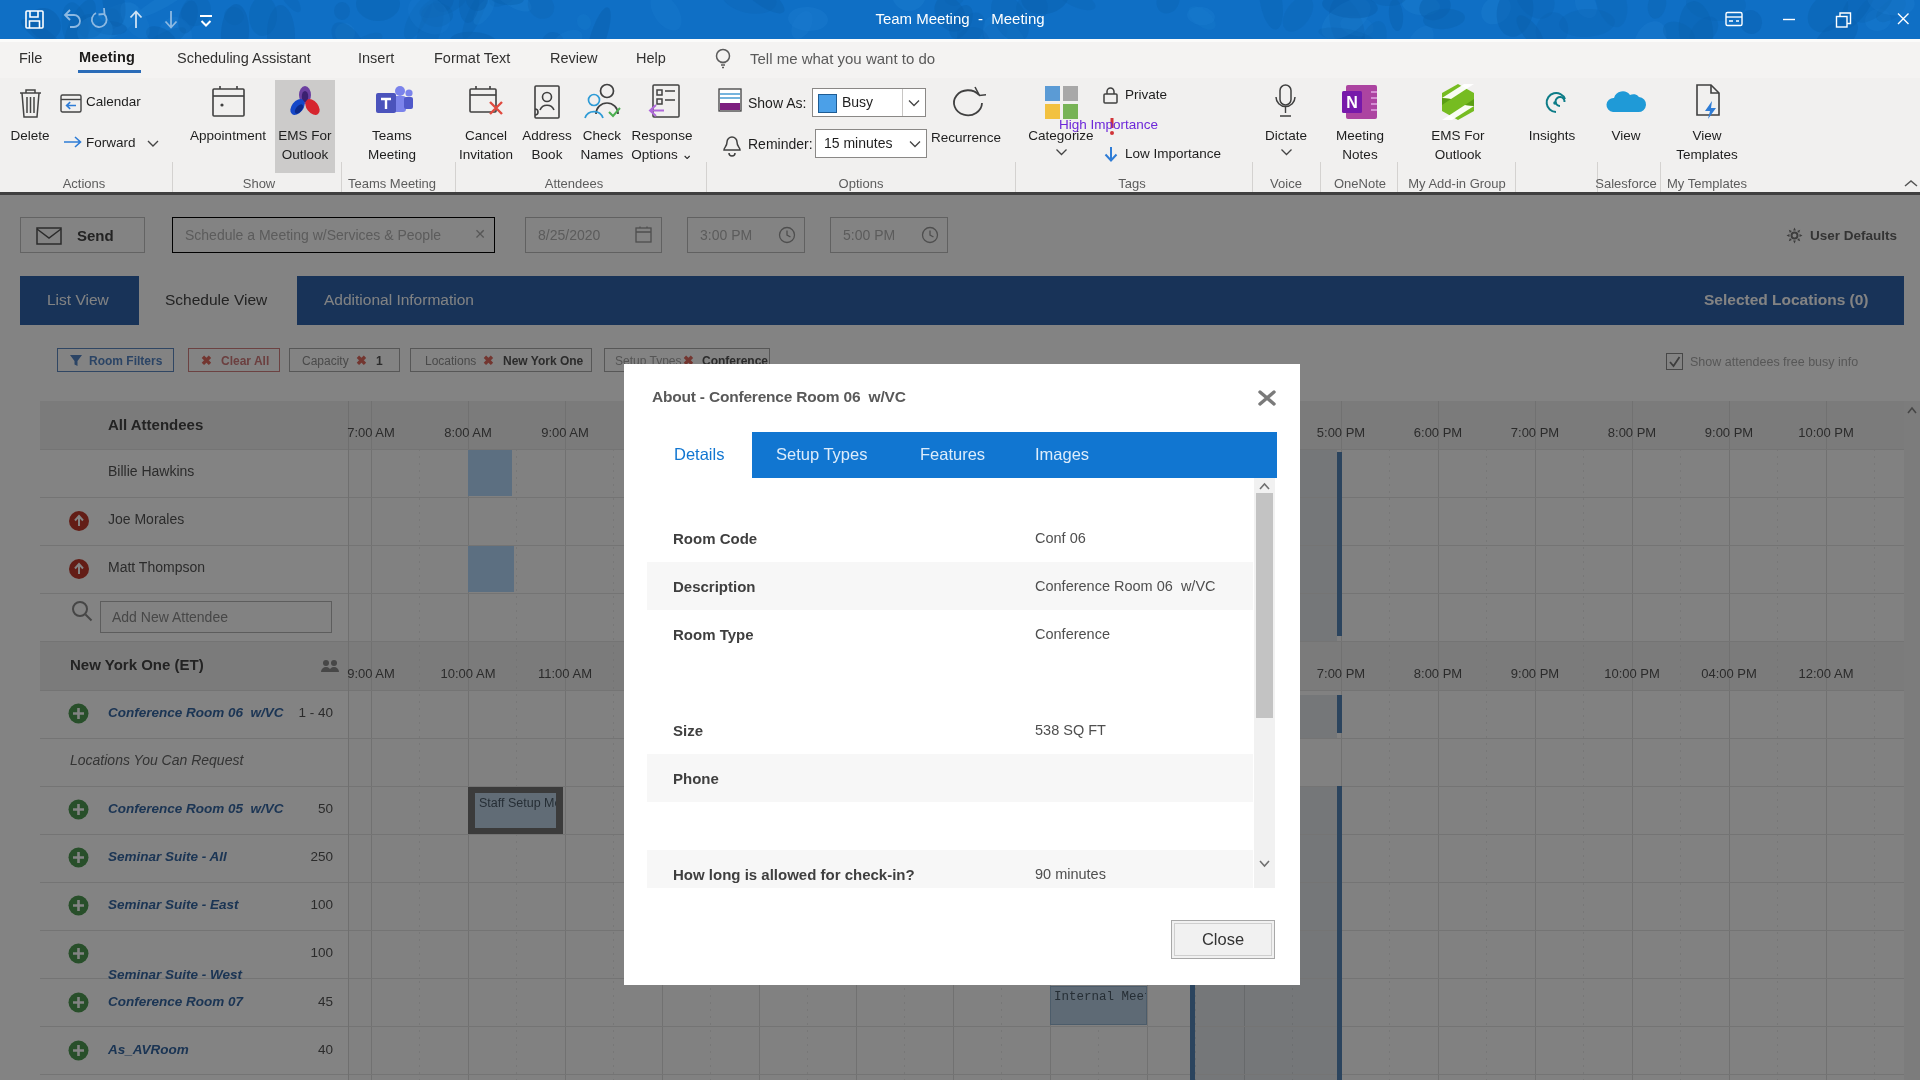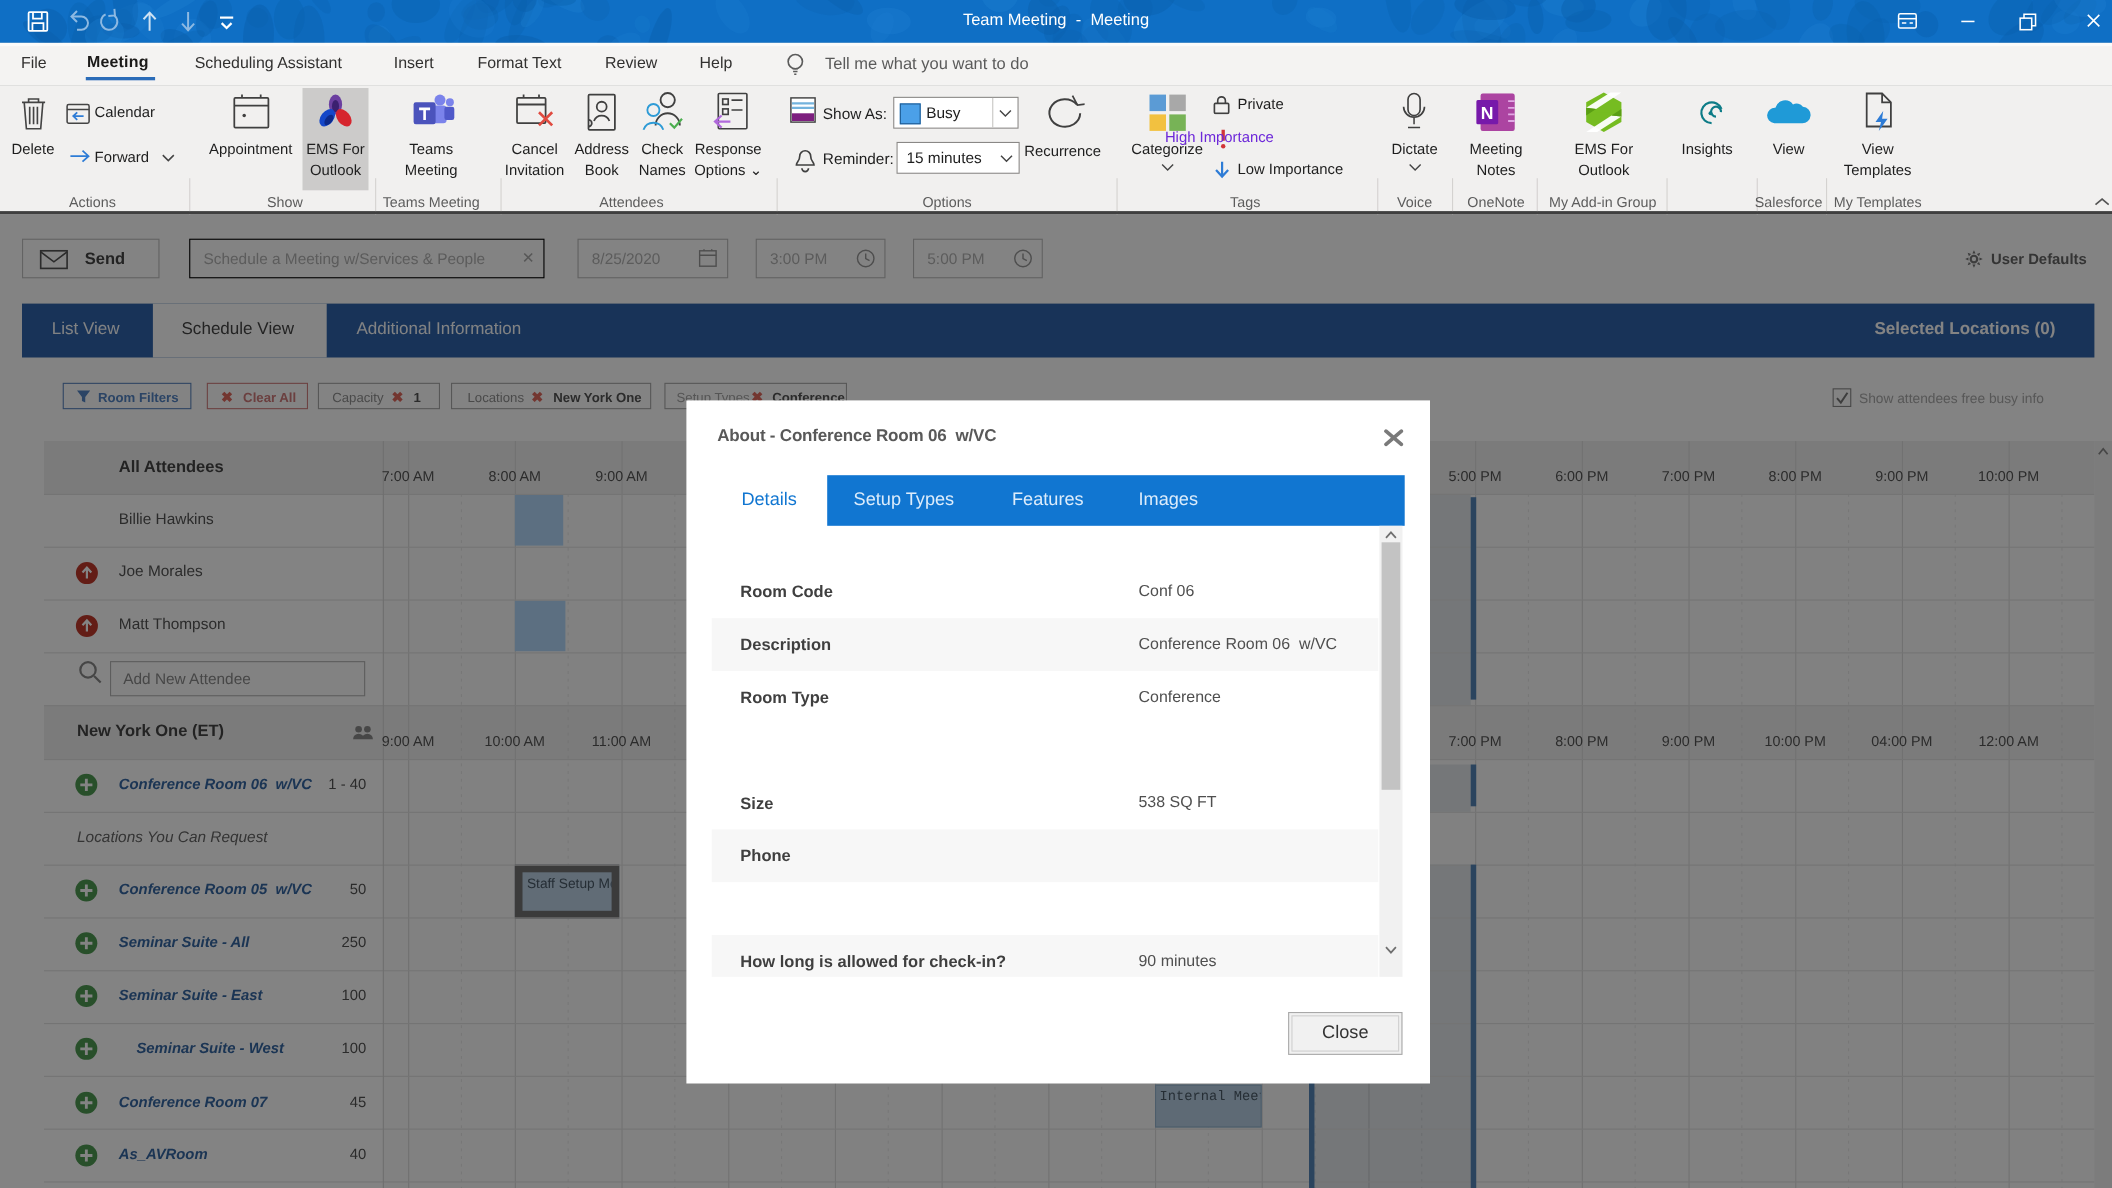--- a/index.html
+++ b/index.html
@@ -686,21 +686,21 @@
     <svg class="plus" style="left:68px;top:700px">
         <circle cx="10.5" cy="10.5" r="10" fill="#4e9a52"></circle>
         <path d="M10.5 5 v11 M5 10.5 h11" stroke="#ffffff" stroke-width="2.6"></path>
       </svg>
     <div class="rowname" style="left:108px;top:702px;">Seminar Suite - East</div>
     <div class="cap" style="left:297px;top:702px;">100</div>
     <svg class="plus" style="left:68px;top:748px">
         <circle cx="10.5" cy="10.5" r="10" fill="#4e9a52"></circle>
         <path d="M10.5 5 v11 M5 10.5 h11" stroke="#ffffff" stroke-width="2.6"></path>
       </svg>
-    <div class="rowname" style="left:108px;top:750px;margin-left:16px;">Seminar Suite - West</div>
+    <div class="rowname" style="left:108px;top:772px;">Seminar Suite - West</div>
     <div class="cap" style="left:297px;top:750px;">100</div>
     <svg class="plus" style="left:68px;top:797px">
         <circle cx="10.5" cy="10.5" r="10" fill="#4e9a52"></circle>
         <path d="M10.5 5 v11 M5 10.5 h11" stroke="#ffffff" stroke-width="2.6"></path>
       </svg>
     <div class="rowname" style="left:108px;top:799px;">Conference Room 07</div>
     <div class="cap" style="left:297px;top:799px;">45</div>
     <svg class="plus" style="left:68px;top:845px">
         <circle cx="10.5" cy="10.5" r="10" fill="#4e9a52"></circle>
         <path d="M10.5 5 v11 M5 10.5 h11" stroke="#ffffff" stroke-width="2.6"></path>

